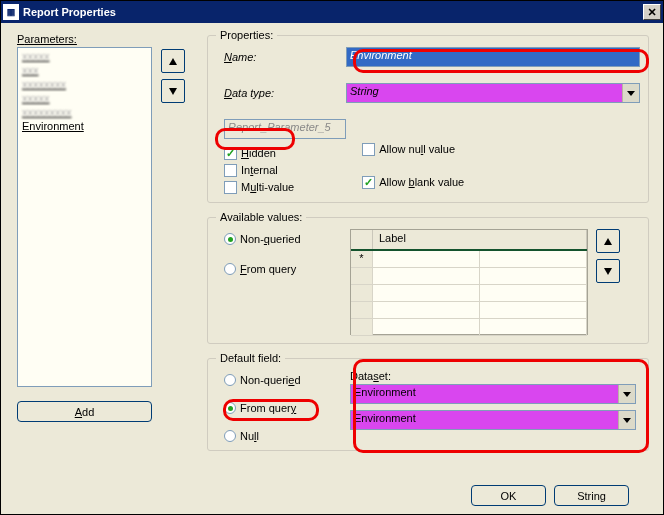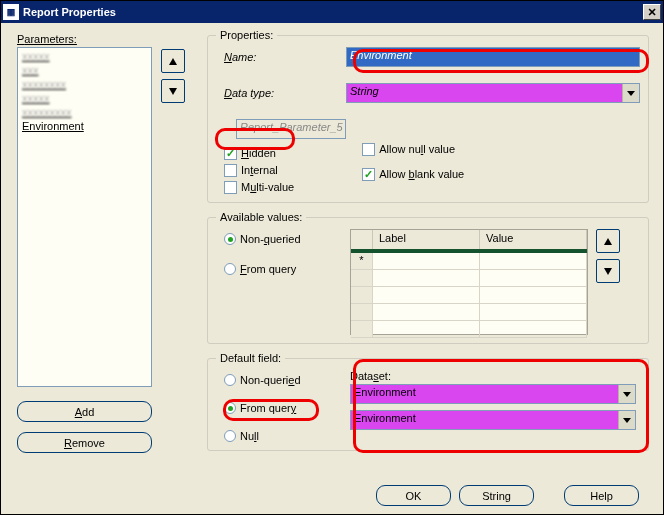--- a/index.html
+++ b/index.html
@@ -13,64 +13,64 @@
   .leftcol { position: absolute; left: 16px; top: 32px; width: 180px; text-decoration: underline; }
   .rightcol { position: absolute; left: 206px; top: 28px; width: 442px; }
   
   .label { color: #000; }
   .underline { text-decoration: underline; }
   
   .listbox { width: 135px; height: 340px; background: #fffef4; border: 1px solid #7f9db9; margin-top: 2px; padding: 1px; overflow: hidden; }
   .list-item { padding: 1px 3px; color: #aaa; filter: blur(1px); }
   .list-item.plain { color: #000; filter: none; }
   
-  .btn { background: #ece9d8; border: 1px solid #003c74; border-radius: 9px; padding: 2px 8px; min-height: 21px; cursor: pointer; text-align: center; display: inline-flex; align-items: center; justify-content: center; }
+  .btn { background: #ece9d8; border: 1px solid #003c74; border-radius: 4px; padding: 2px 8px; min-height: 21px; cursor: pointer; text-align: center; display: inline-flex; align-items: center; justify-content: center; }
   .btn.sq { width: 24px; height: 24px; padding: 0; border-radius: 2px; }
   .arrow-up::before { content: ''; border-left: 4px solid transparent; border-right: 4px solid transparent; border-bottom: 7px solid #000; }
   .arrow-down::before { content: ''; border-left: 4px solid transparent; border-right: 4px solid transparent; border-top: 7px solid #000; }
   
   .updown { position: absolute; left: 160px; top: 48px; display: flex; flex-direction: column; gap: 6px; }
   
   .addremove { position: absolute; left: 16px; top: 400px; width: 180px; display: flex; flex-direction: column; gap: 10px; }
   .addremove .btn { width: 135px; }
   
   fieldset { border: 1px solid #d0ccc0; border-radius: 3px; padding: 6px 8px 8px 8px; margin: 0 0 8px 0; }
   legend { padding: 0 4px; color: #000; margin-top: 44px; }
   .input { flex: 1; height: 20px; border: 1px solid #7f9db9; background: #d946ef; padding: 1px 3px; }
   .input.sel { background: #316ac5; color: #fff; }
-  .input.ro { background: #ece9d8; color: #888; margin-left: 12px; }
+  .input.ro { background: #ece9d8; color: #888; }
   .select { position: relative; }
   .select .dropbtn { position: absolute; right: 0; top: 0; width: 17px; height: 18px; background: #dcdac9; border-left: 1px solid #b8b4a2; display: flex; align-items: center; justify-content: center; }
   .select .dropbtn::before { content: ''; border-left: 4px solid transparent; border-right: 4px solid transparent; border-top: 5px solid #000; }
   
   .chkrow { display: inline-flex; align-items: flex-start; gap: 4px; }
   .checkbox { width: 13px; height: 13px; background: #fff; border: 1px solid #7f9db9; display: inline-flex; align-items: center; justify-content: center; }
   .checkbox.checked::before { content: '✓'; font-size: 11px; color: #21a121; line-height: 1; font-weight: bold; }
   .radio { width: 12px; height: 12px; border: 1px solid #7f9db9; border-radius: 50%; background: #fff; display: inline-flex; align-items: center; justify-content: center; }
   .radio.checked::before { content: ''; width: 5px; height: 5px; background: #21a121; border-radius: 50%; }
   
   .grid { width: 238px; height: 106px; border: 1px solid #a5a395; background: #fffef4; }
-  .grid-head { display: flex; background: #ece9d8; border-bottom: 4px solid #14532d; }
+  .grid-head { display: flex; background: #ece9d8; border-bottom: 2px solid #14532d; }
   .grid-head .gh { flex: 1; border-right: 1px solid #cac7ba; padding: 2px 6px; height: 19px; }
   .grid-head .gh.first { width: 22px; flex: none; }
   .grid-row { display: flex; border-bottom: 1px solid #d8d5c8; height: 17px; }
   .grid-row .gc { flex: 1; border-right: 1px solid #d8d5c8; padding: 1px 4px; }
   .grid-row .gc.first { width: 22px; flex: none; background: #ece9d8; text-align: center; color: #000; }
   
   .gridbtns { display: flex; flex-direction: column; gap: 6px; margin-left: 8px; }
   
   .highlight { position: absolute; border: 3px solid #e00; border-radius: 10px; pointer-events: none; }
   
-  .footer { position: absolute; bottom: 8px; left: 0; width: 100%; display: flex; justify-content: flex-end; padding-right: 24px; gap: 8px; }
+  .footer { position: absolute; bottom: 8px; left: 0; width: 100%; display: flex; justify-content: flex-end; padding-right: 12px; gap: 8px; }
   .footer .btn { width: 75px; }
   .footer .sep { width: 14px; }
   
   .props-grid { display: grid; grid-template-columns: 122px 1fr; row-gap: 16px; align-items: center; padding-left: 8px; font-style: italic; }
   .chk-col { display: flex; flex-direction: column; gap: 4px; padding-left: 8px; margin-top: 4px; }
-  .chk-right { display: flex; flex-direction: column; gap: 12px; margin-left: 68px; }
+  .chk-right { display: flex; flex-direction: column; gap: 20px; margin-left: 68px; }
   .av-body { display: flex; align-items: flex-start; padding-left: 8px; }
   .av-radios { width: 126px; display: flex; flex-direction: column; gap: 18px; padding-top: 4px; }
   .dv-body { display: flex; align-items: flex-start; padding-left: 8px; }
   .dv-radios { width: 126px; display: flex; flex-direction: column; gap: 16px; padding-top: 4px; }
   .dv-right { flex: 1; padding-right: 4px; }
 </style>
 </head>
 <body>
 
 <div class="window">
@@ -92,23 +92,20 @@
     </div>
   </div>
   <div class="updown">
     <div class="btn sq arrow-up"></div>
     <div class="btn sq arrow-down"></div>
   </div>
   <div class="addremove">
     <div class="btn">
         <span><span class="underline">A</span><span>dd</span></span>
       </div>
-    <div class="btn">
-        <span><span class="underline">R</span><span>emove</span></span>
-      </div>
   </div>
 
   <div class="rightcol">
     <fieldset>
       <legend>Properties:</legend>
       <div class="props-grid">
         <span class="label"><span class="underline">N</span>ame:</span>
         <div class="input sel">Environment</div>
         <span class="label"><span class="underline">D</span>ata type:</span>
         <div class="input select"><span>String</span><span class="dropbtn"></span></div>
@@ -152,21 +149,20 @@
             </span>
           <span class="chkrow">
               <span class="radio"></span>
               <span><span class="underline">F</span>rom query</span>
             </span>
         </div>
         <div class="grid">
           <div class="grid-head">
             <div class="gh first"></div>
             <div class="gh">Label</div>
-            <div class="gh">Value</div>
           </div>
           <div class="grid-row">
               <div class="gc first">*</div>
               <div class="gc"></div>
               <div class="gc"></div>
             </div>
           <div class="grid-row">
               <div class="gc first"></div>
               <div class="gc"></div>
               <div class="gc"></div>
@@ -222,15 +218,14 @@
 
   <div class="highlight" style="left:352px; top:48px; width:296px; height:24px;"></div>
   <div class="highlight" style="left:214px; top:127px; width:80px; height:22px;"></div>
   <div class="highlight" style="left:222px; top:398px; width:96px; height:22px;"></div>
   <div class="highlight" style="left:352px; top:358px; width:296px; height:94px;"></div>
 
   <div class="footer">
     <div class="btn">OK</div>
     <div class="btn">String</div>
     <div class="sep"></div>
-    <div class="btn">Help</div>
   </div>
 </div>
 
 </body></html>

